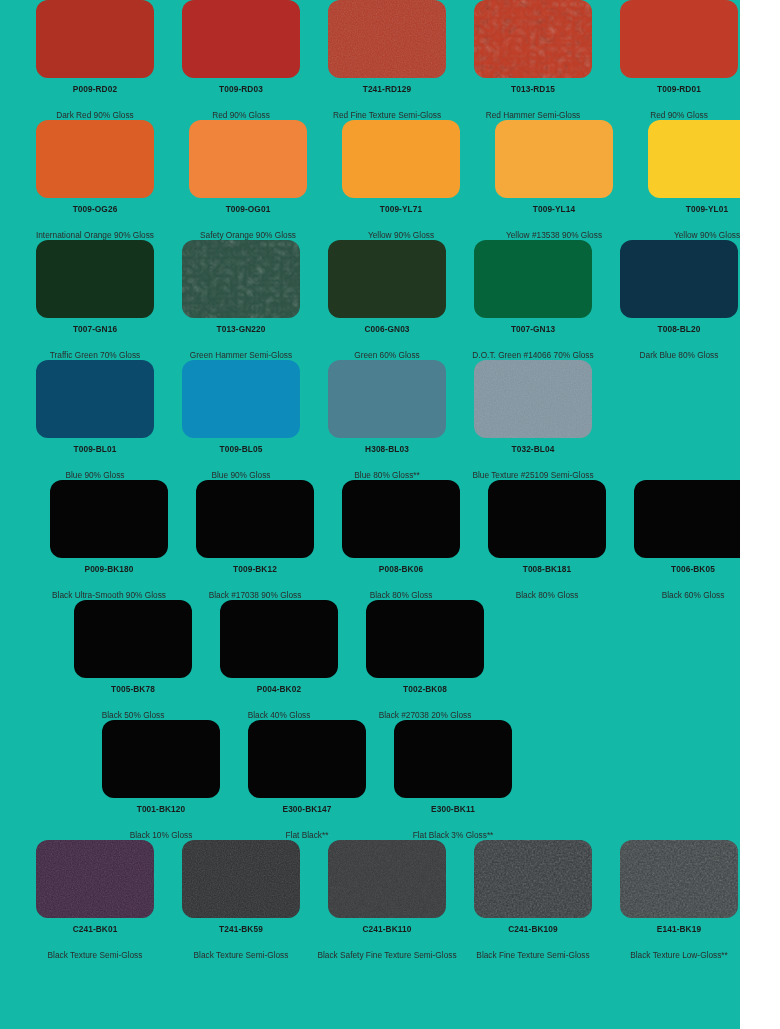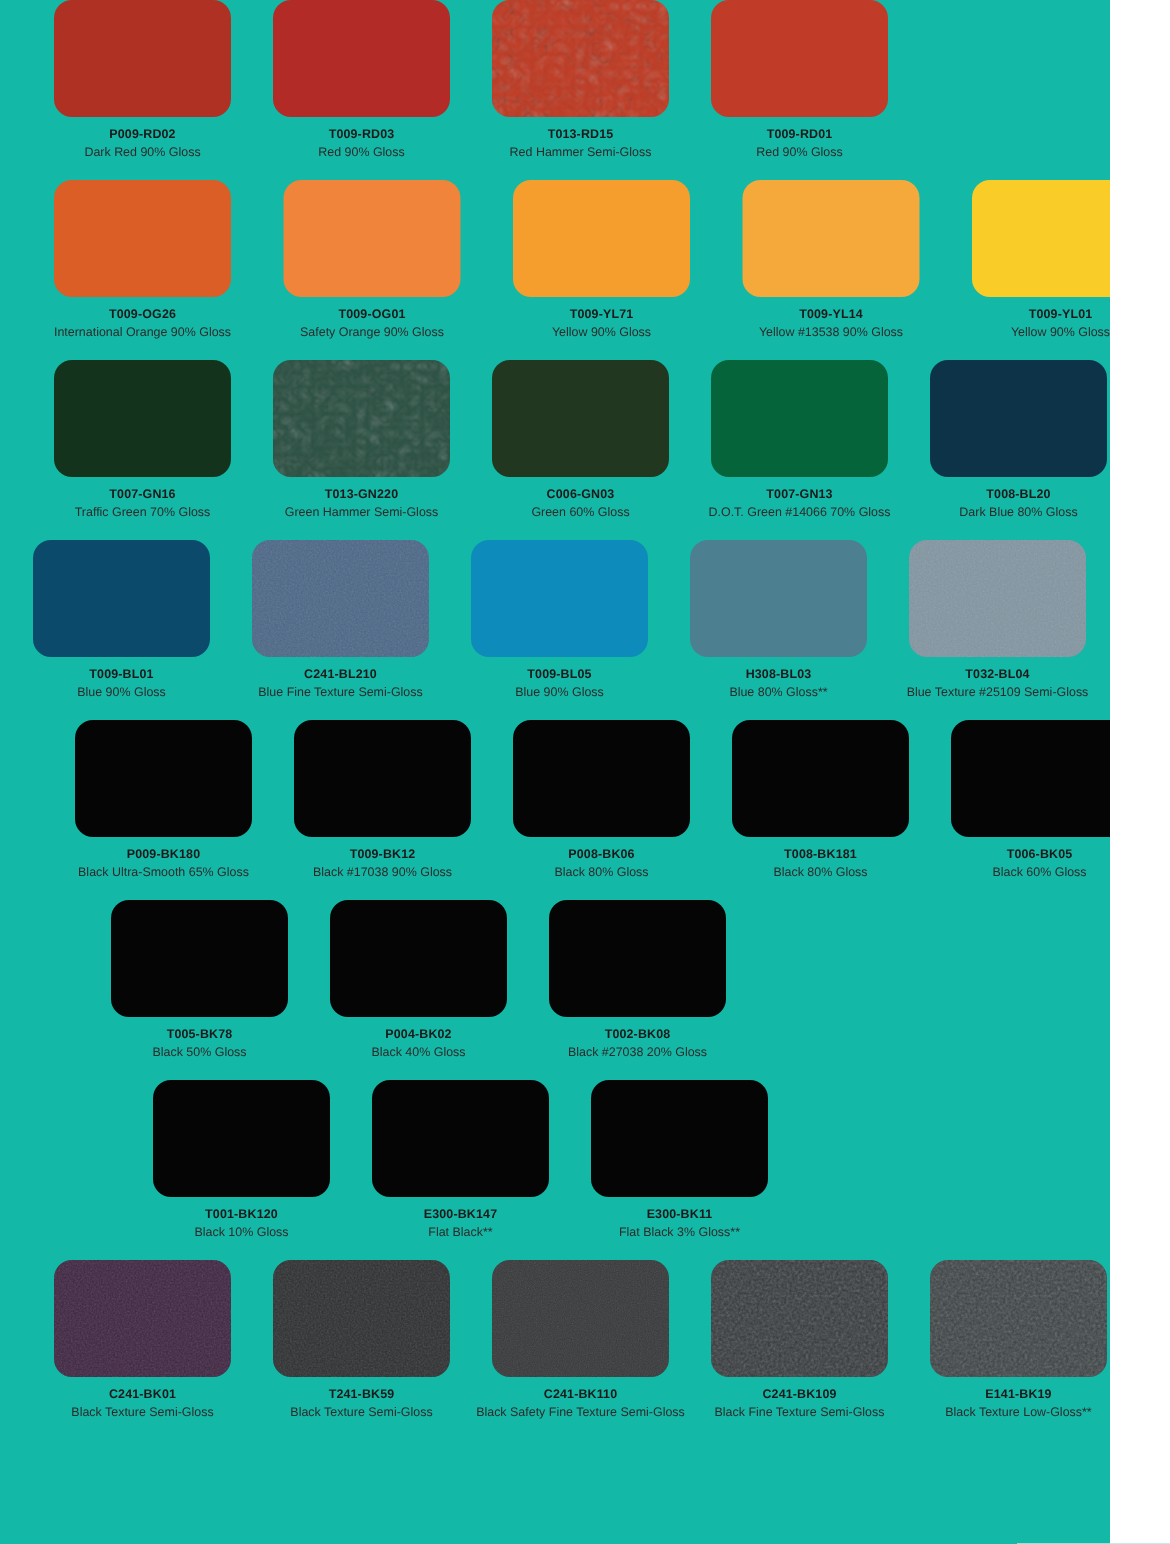--- a/index.html
+++ b/index.html
@@ -52,21 +52,21 @@
     margin-top: 7px;
     font-size: 8.3px;
     font-weight: bold;
     color: #1a1a1a;
     letter-spacing: 0.1px;
     line-height: 1.1;
     text-align: center;
     white-space: nowrap;
   }
   .chip-desc {
-    margin-top: 3px;
+    margin-top: 17px;
     font-size: 8.3px;
     font-weight: normal;
     color: #2b2b2b;
     line-height: 1.15;
     text-align: center;
     white-space: nowrap;
   }
 </style>
 </head>
 <body>
@@ -78,20 +78,29 @@
           <div class="chip" style="background: rgb(174, 49, 35);"></div>
           <div class="chip-code">P009-RD02</div>
           <div class="chip-desc">Dark Red 90% Gloss</div>
         </div>
         <div class="swatch-cell">
           <div class="chip" style="background: rgb(178, 43, 38);"></div>
           <div class="chip-code">T009-RD03</div>
           <div class="chip-desc">Red 90% Gloss</div>
         </div>
         <div class="swatch-cell">
+          <div class="chip" style="background: rgb(178, 58, 39);">
+            <svg class="tex" width="118" height="78">
+              <rect width="118" height="78" filter="url(#fx-fine)"></rect>
+            </svg>
+          </div>
+          <div class="chip-code">T241-RD129</div>
+          <div class="chip-desc">Red Fine Texture Semi-Gloss</div>
+        </div>
+        <div class="swatch-cell">
           <div class="chip" style="background: rgb(192, 61, 38);">
             <svg class="tex" width="118" height="78">
               <rect width="118" height="78" filter="url(#fx-hammer)"></rect>
             </svg>
           </div>
           <div class="chip-code">T013-RD15</div>
           <div class="chip-desc">Red Hammer Semi-Gloss</div>
         </div>
         <div class="swatch-cell">
           <div class="chip" style="background: rgb(192, 60, 41);"></div>
@@ -150,36 +159,27 @@
           <div class="chip" style="background: rgb(6, 100, 58);"></div>
           <div class="chip-code">T007-GN13</div>
           <div class="chip-desc">D.O.T. Green #14066 70% Gloss</div>
         </div>
         <div class="swatch-cell">
           <div class="chip" style="background: rgb(13, 51, 73);"></div>
           <div class="chip-code">T008-BL20</div>
           <div class="chip-desc">Dark Blue 80% Gloss</div>
         </div>
       </div>
-      <div class="swatch-row" style="padding-left: 8px;">
+      <div class="swatch-row" style="padding-left: 22px;">
         <div class="swatch-cell">
           <div class="chip" style="background: rgb(11, 74, 107);"></div>
           <div class="chip-code">T009-BL01</div>
           <div class="chip-desc">Blue 90% Gloss</div>
         </div>
         <div class="swatch-cell">
-          <div class="chip" style="background: rgb(74, 102, 134);">
-            <svg class="tex" width="118" height="78">
-              <rect width="118" height="78" filter="url(#fx-fine)"></rect>
-            </svg>
-          </div>
-          <div class="chip-code">C241-BL210</div>
-          <div class="chip-desc">Blue Fine Texture Semi-Gloss</div>
-        </div>
-        <div class="swatch-cell">
           <div class="chip" style="background: rgb(13, 140, 187);"></div>
           <div class="chip-code">T009-BL05</div>
           <div class="chip-desc">Blue 90% Gloss</div>
         </div>
         <div class="swatch-cell">
           <div class="chip" style="background: rgb(76, 128, 145);"></div>
           <div class="chip-code">H308-BL03</div>
           <div class="chip-desc">Blue 80% Gloss**</div>
         </div>
         <div class="swatch-cell">
@@ -189,21 +189,21 @@
             </svg>
           </div>
           <div class="chip-code">T032-BL04</div>
           <div class="chip-desc">Blue Texture #25109 Semi-Gloss</div>
         </div>
       </div>
       <div class="swatch-row" style="padding-left: 36px;">
         <div class="swatch-cell">
           <div class="chip" style="background: rgb(5, 5, 5);"></div>
           <div class="chip-code">P009-BK180</div>
-          <div class="chip-desc">Black Ultra-Smooth 65% Gloss</div>
+          <div class="chip-desc">Black Ultra-Smooth 90% Gloss</div>
         </div>
         <div class="swatch-cell">
           <div class="chip" style="background: rgb(5, 5, 5);"></div>
           <div class="chip-code">T009-BK12</div>
           <div class="chip-desc">Black #17038 90% Gloss</div>
         </div>
         <div class="swatch-cell">
           <div class="chip" style="background: rgb(5, 5, 5);"></div>
           <div class="chip-code">P008-BK06</div>
           <div class="chip-desc">Black 80% Gloss</div>

